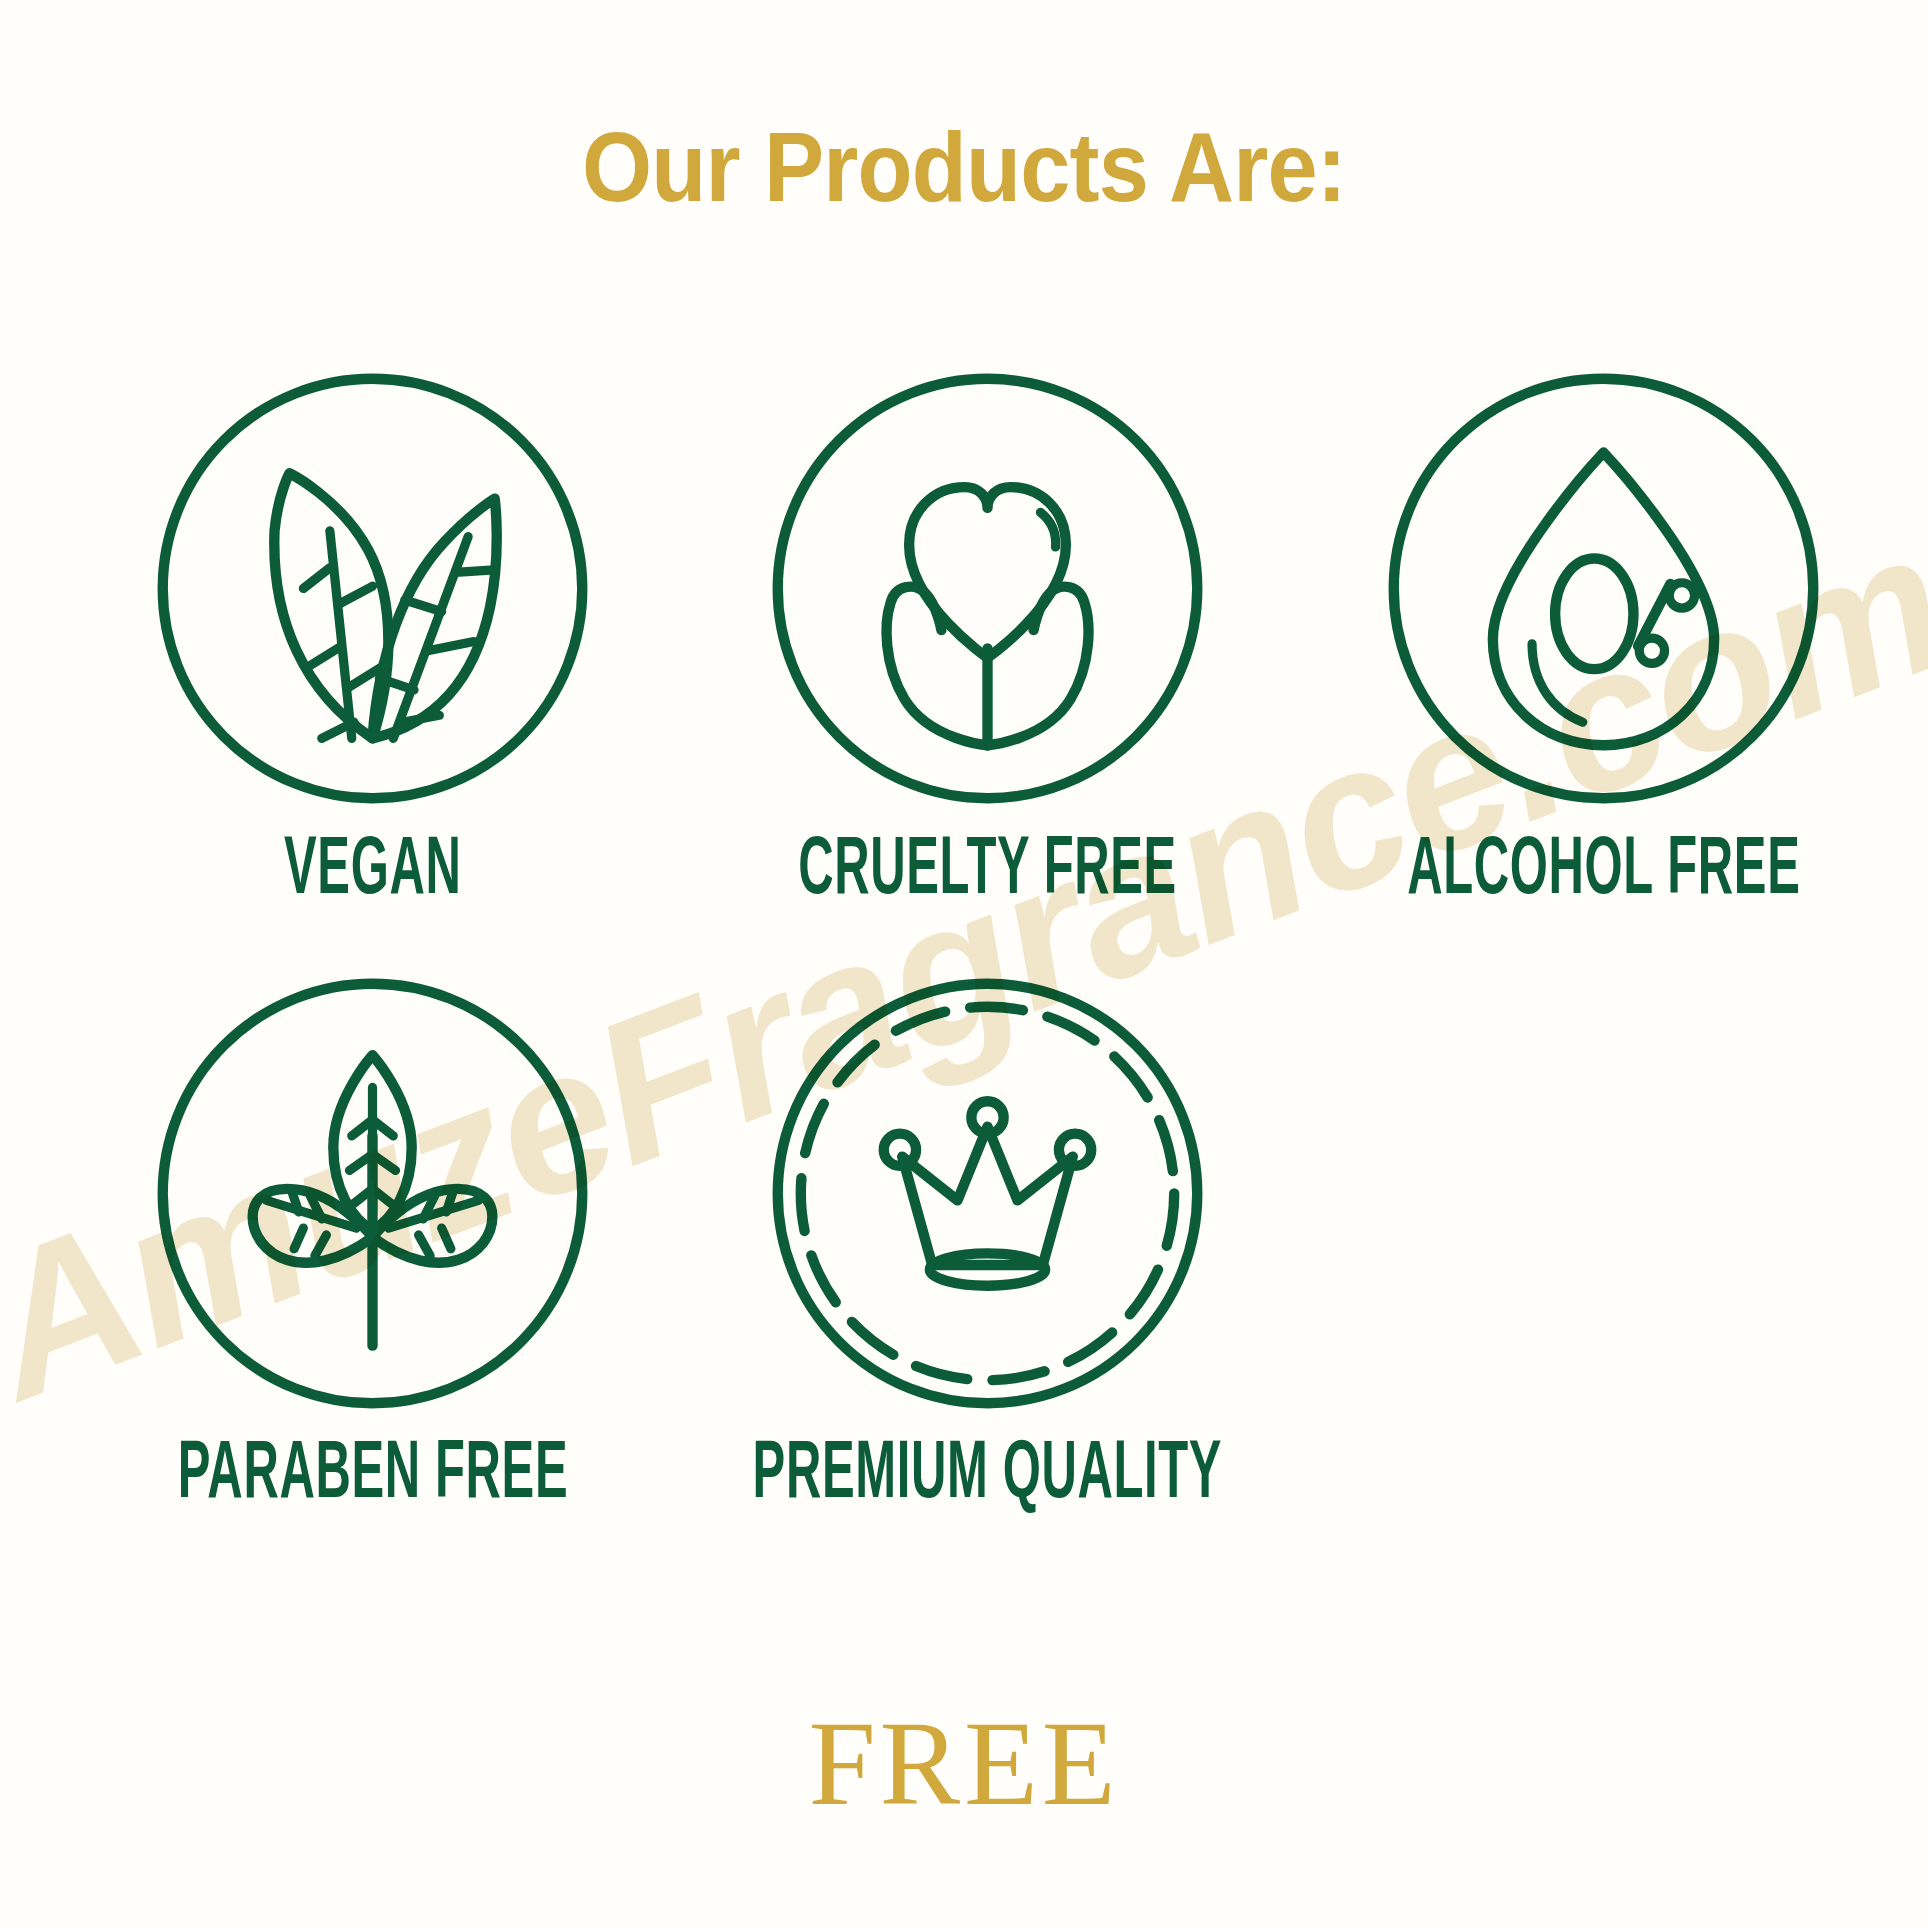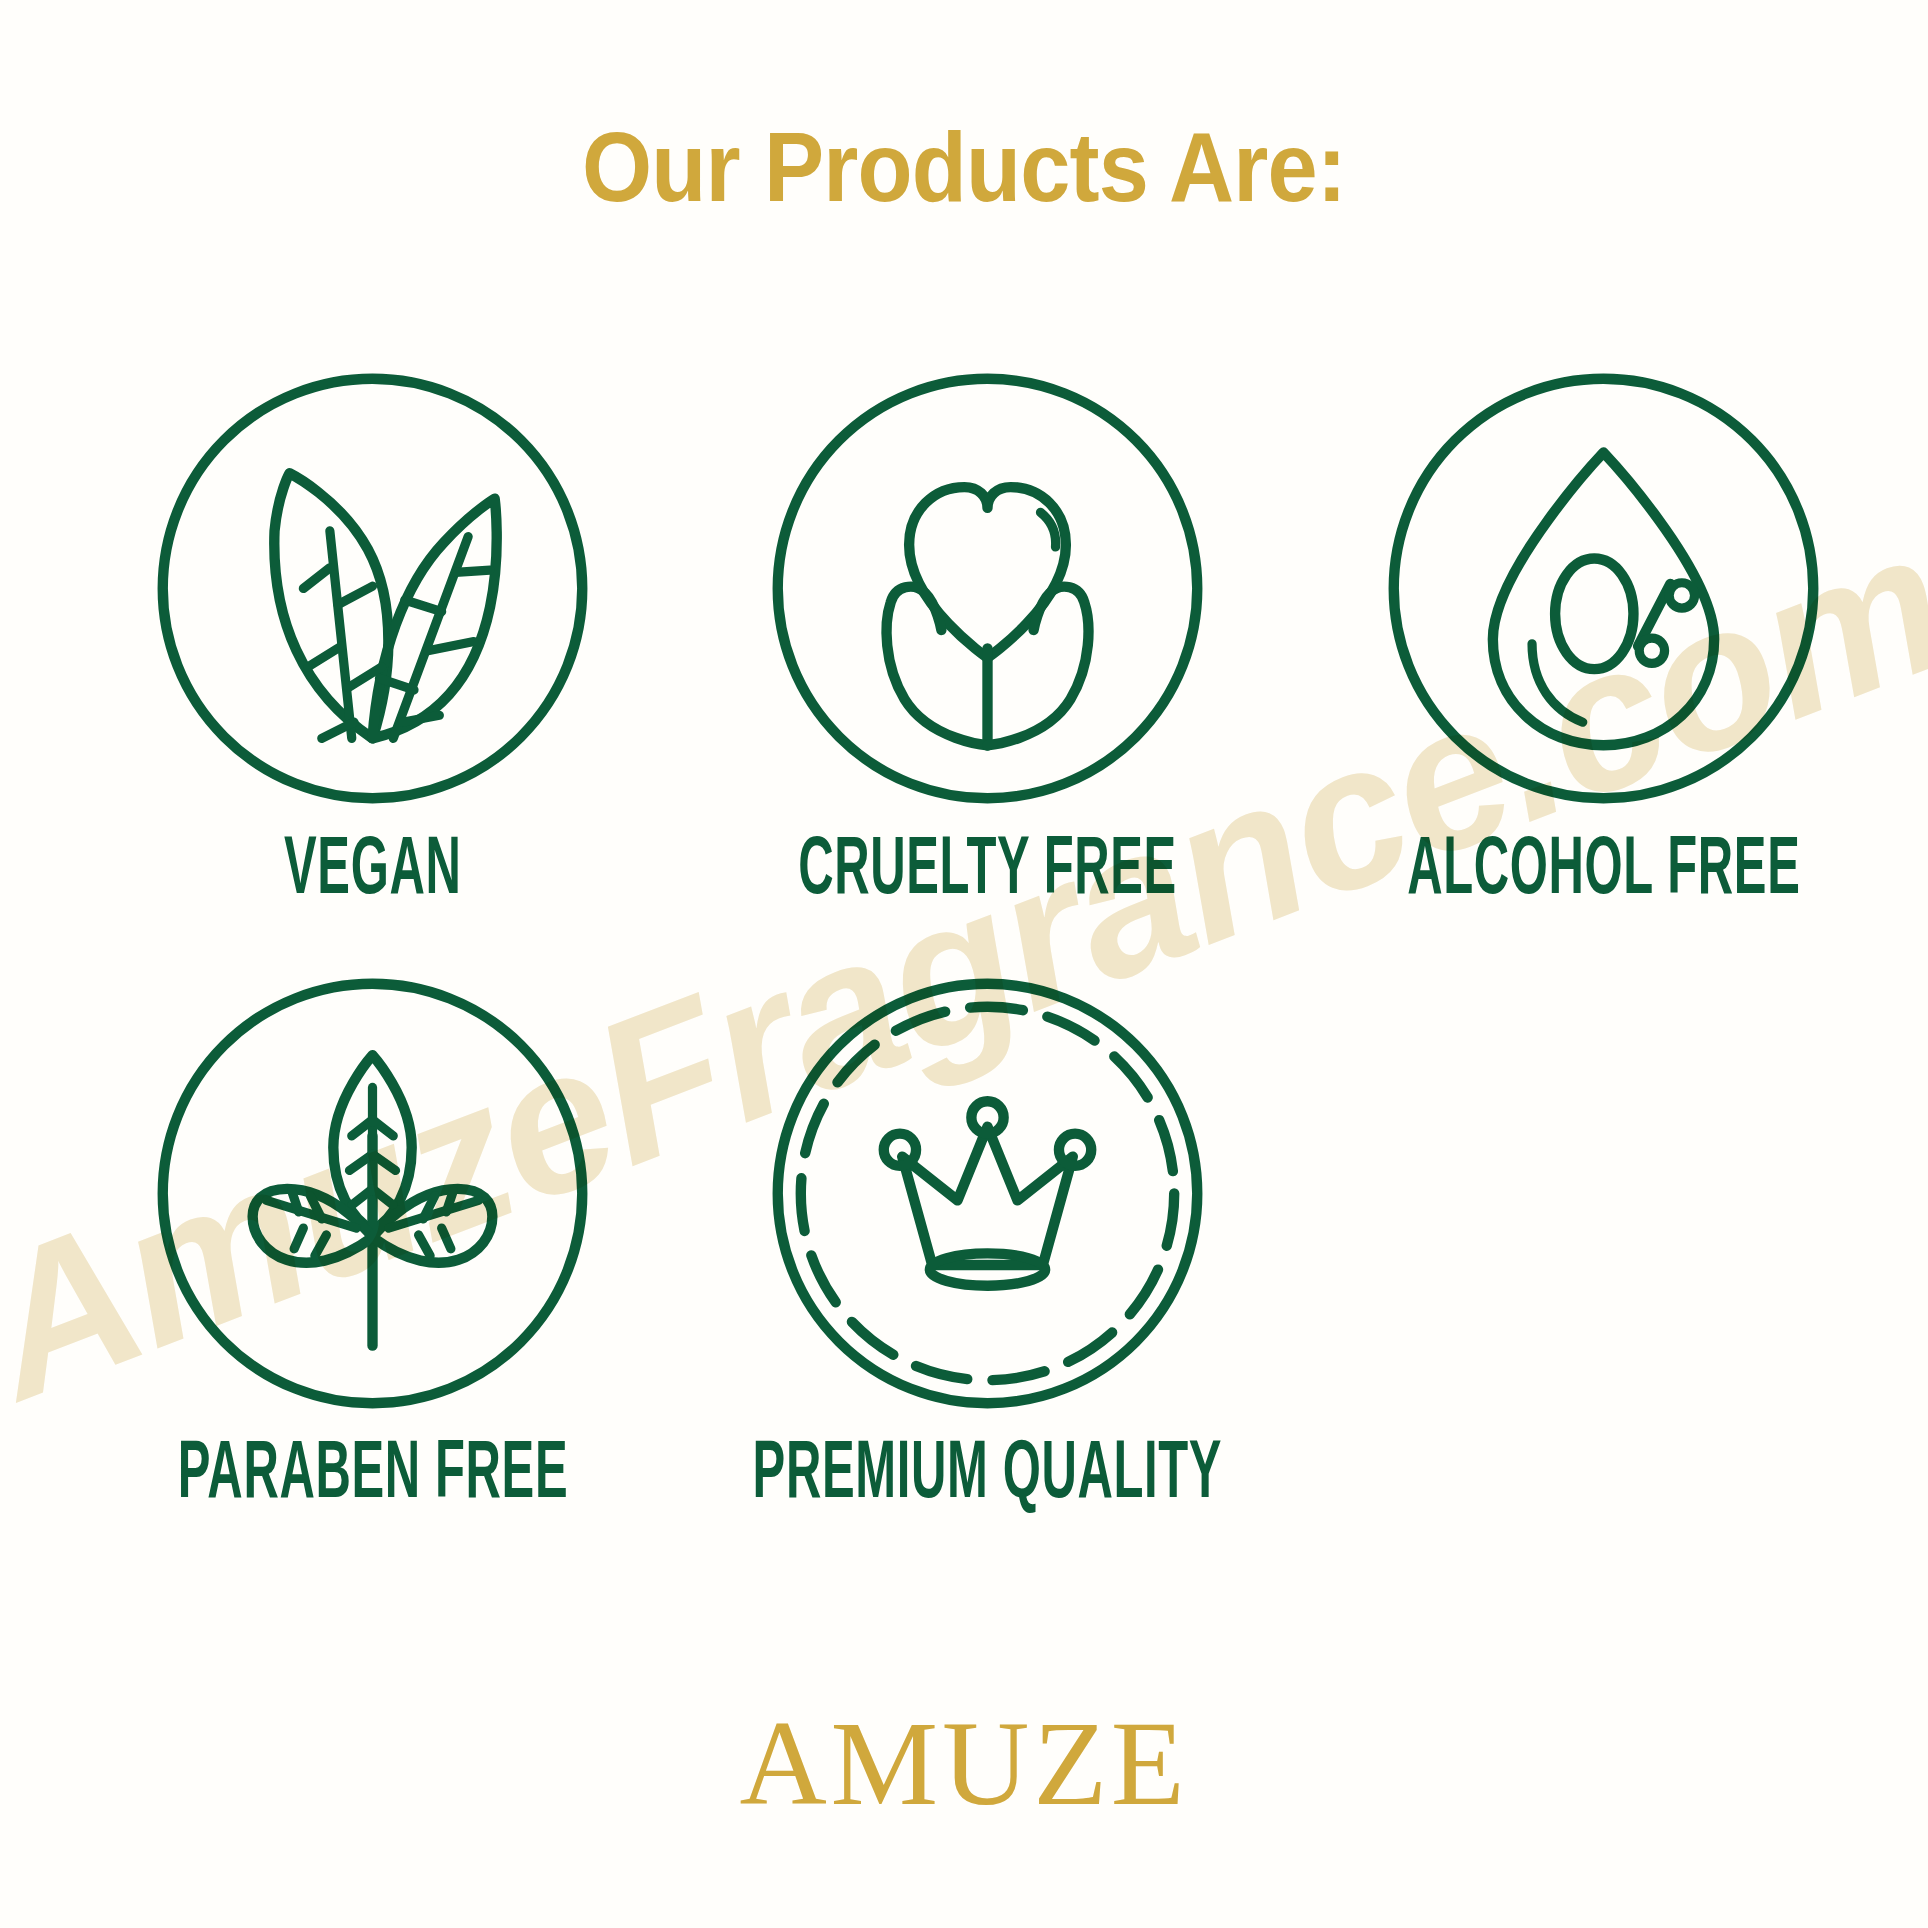--- a/index.html
+++ b/index.html
@@ -205,17 +205,17 @@
       <div class="badge-label">PREMIUM QUALITY</div>
     </div>
 
   </div>
 
   <div class="watermark">
     <span>AmuzeFragrance.com</span>
   </div>
 
   <div class="brand">
-    <span class="brand-text">AMUZE</span>
+    <span class="brand-text">FREE</span>
   </div>
 
 </div>
 
 
 </body></html>

